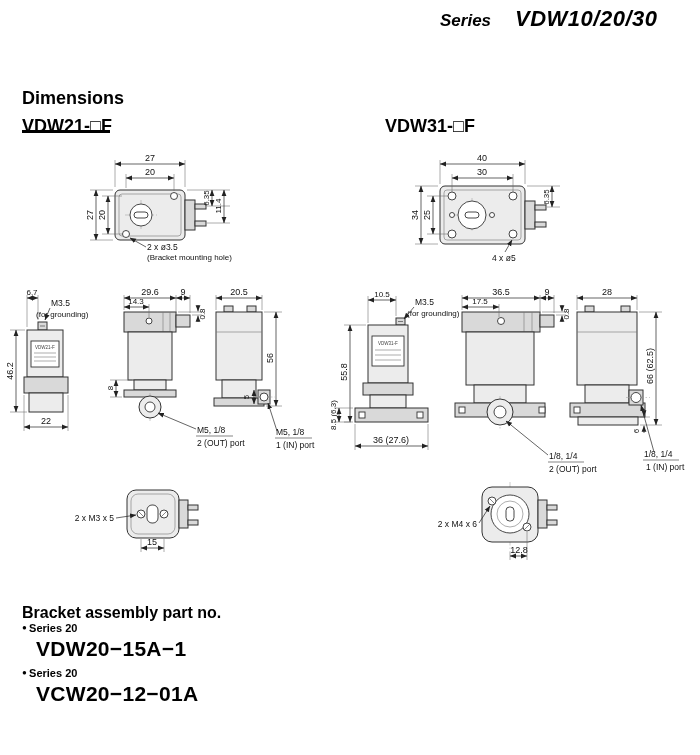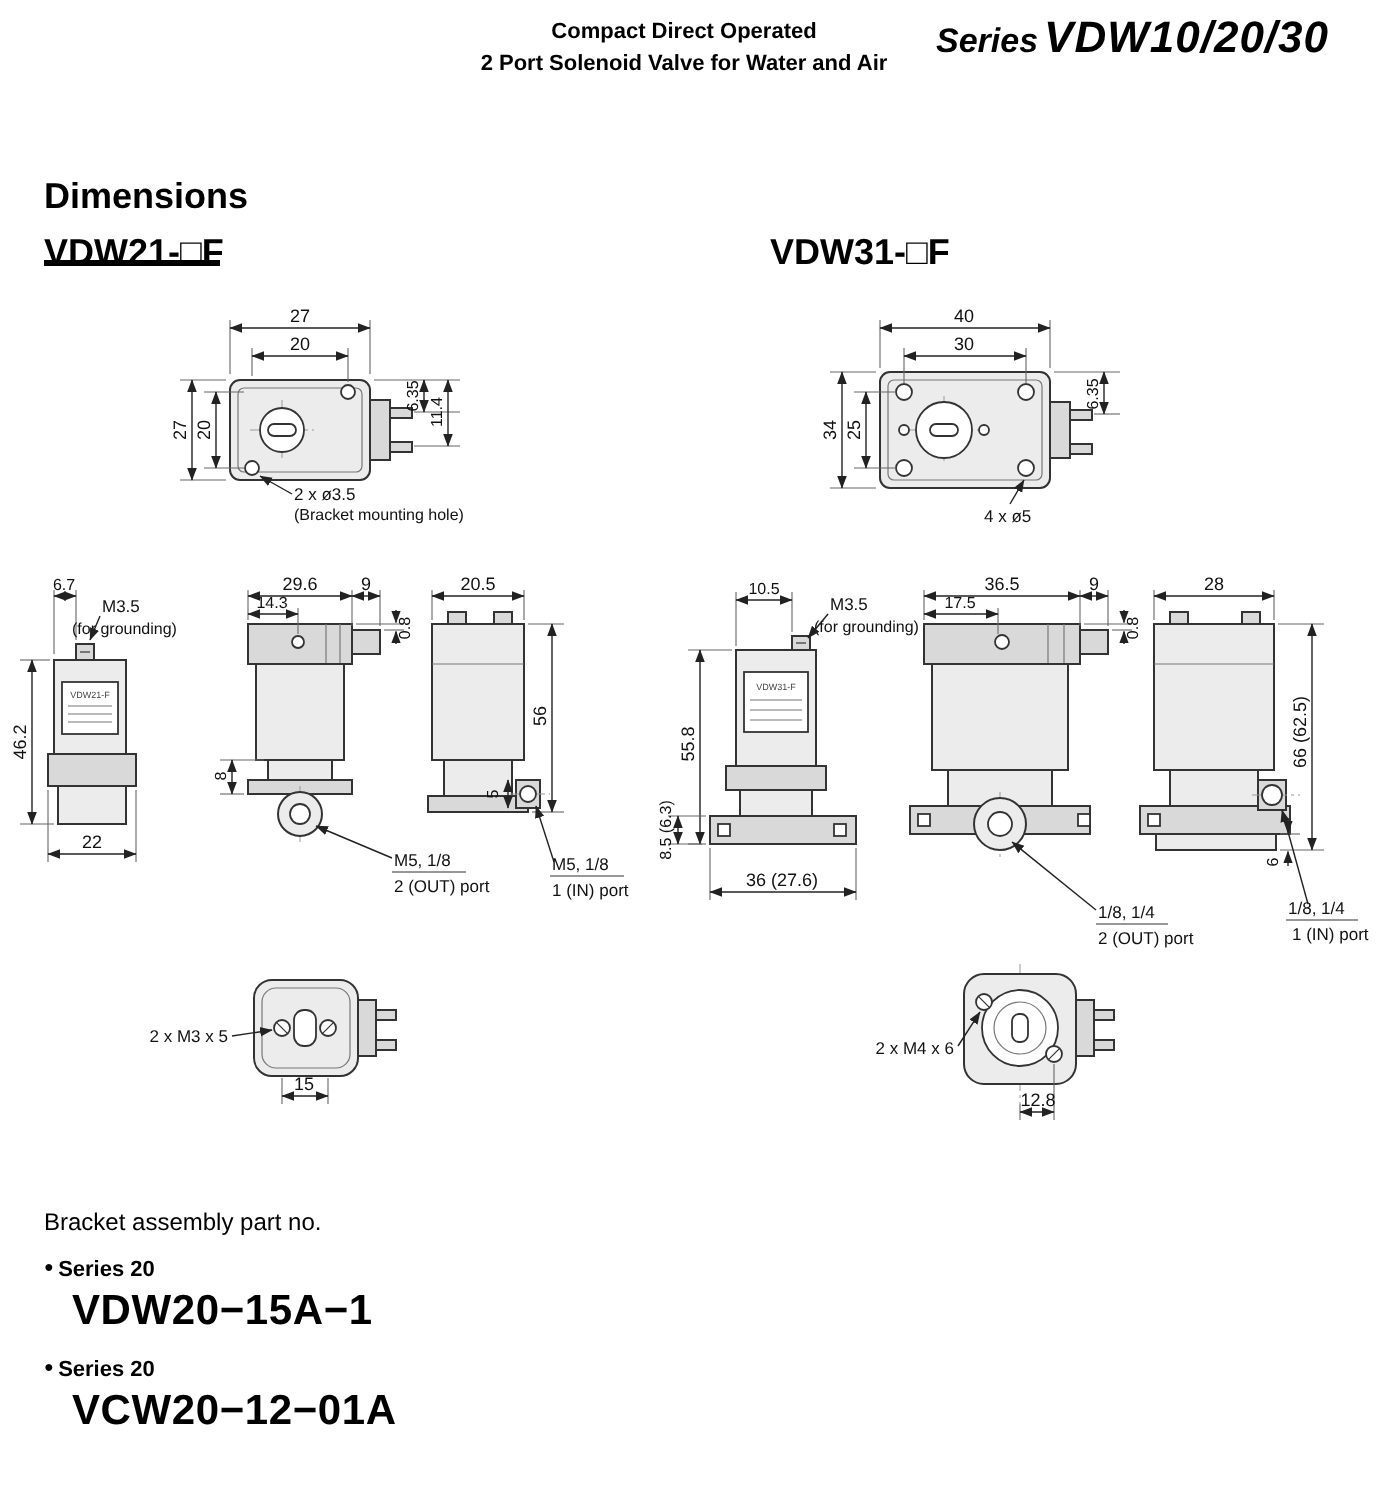--- a/index.html
+++ b/index.html
@@ -3,22 +3,22 @@
 <meta charset="utf-8">
 <style>
   *{box-sizing:border-box}
   html,body{margin:0;padding:0;background:#fff}
   body{font-family:"Liberation Sans",sans-serif;color:#000}
   .page{position:relative;width:700px;height:755px;background:#fff;overflow:hidden}
 
   
   .hdr-sub{position:absolute;left:228px;top:9px;width:228px;text-align:center;
            font-weight:700;font-size:11px;line-height:1.45}
-  .hdr-series{position:absolute;left:468px;top:6px;display:flex;align-items:baseline;
-              gap:3px;font-style:italic;font-weight:700}
+  .hdr-series{position:absolute;left:440px;top:6px;display:flex;align-items:baseline;
+              gap:24px;font-style:italic;font-weight:700}
   .hdr-series .sw{font-size:17px}
   .hdr-series .sc{font-size:22px;letter-spacing:.5px}
 
   
   .dims-heading{position:absolute;left:22px;top:88px;font-size:18px;font-weight:700;
                 padding-bottom:21px;border-bottom:3.5px solid #000;width:88px}
 
   .model-label{position:absolute;font-size:18px;font-weight:700}
   .model-left{left:22px;top:116px}
   .model-right{left:385px;top:116px}
@@ -37,34 +37,30 @@
   .drawing text{font-family:"Liberation Sans",sans-serif;fill:#111}
   .drawing text.dt{font-size:9px;text-anchor:middle}
   .drawing text.dts{font-size:8px;text-anchor:middle}
   .drawing text.note{font-size:8.5px}
   .drawing text.sm{font-size:8px}
   .drawing text.note-e{font-size:8.5px;text-anchor:end}
   .drawing text.tiny{font-size:4.5px;text-anchor:middle;fill:#444}
 
   
   .bracket{position:absolute;left:22px;top:604px}
-  .bracket-title{font-size:12px;font-weight:400}
-  .series-row{margin-top:11px;font-size:11px;font-weight:700}
+  .bracket-title{font-size:16px;font-weight:700}
+  .series-row{font-size:11px;font-weight:700}
   .series-row::before{content:"● ";font-size:8px;vertical-align:2px}
   .part-no{margin:3px 0 6px 14px;font-size:21px;font-weight:700;letter-spacing:.3px}
 </style>
 </head>
 <body>
 
 <div class="page">
 
-  <div class="hdr-sub">
-    <div>Compact Direct Operated</div>
-    <div>2 Port Solenoid Valve for Water and Air</div>
-  </div>
   <div class="hdr-series">
     <span class="sw">Series</span>
     <span class="sc">VDW10/20/30</span>
   </div>
 
   <div class="dims-heading">Dimensions</div>
 
   <div class="model-label model-left">VDW21-□F</div>
   <div class="model-label model-right">VDW31-□F</div>
 

